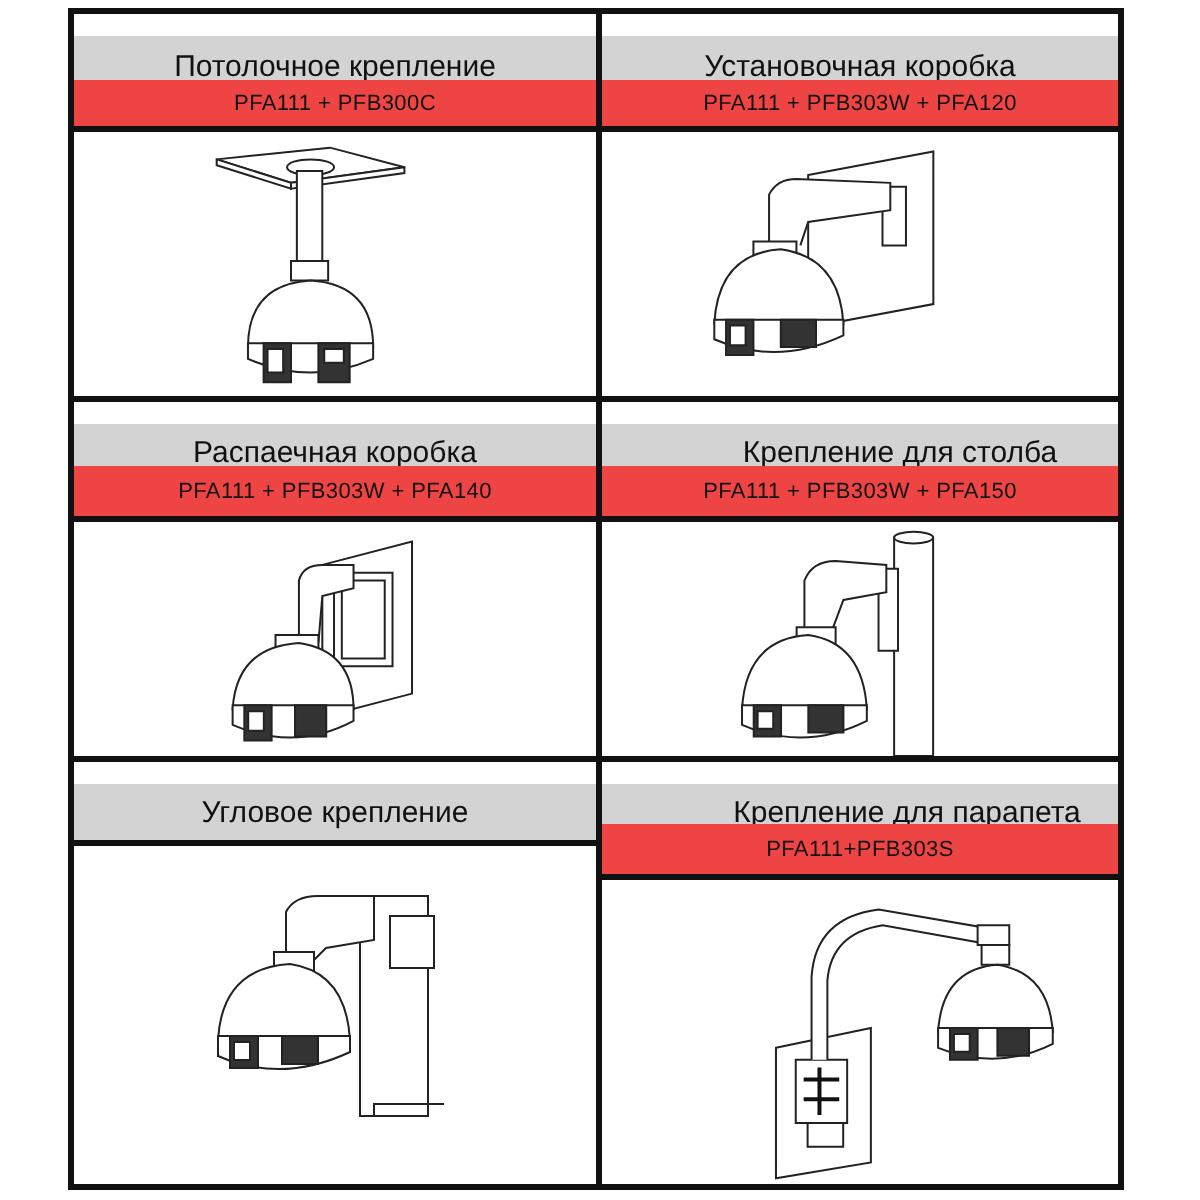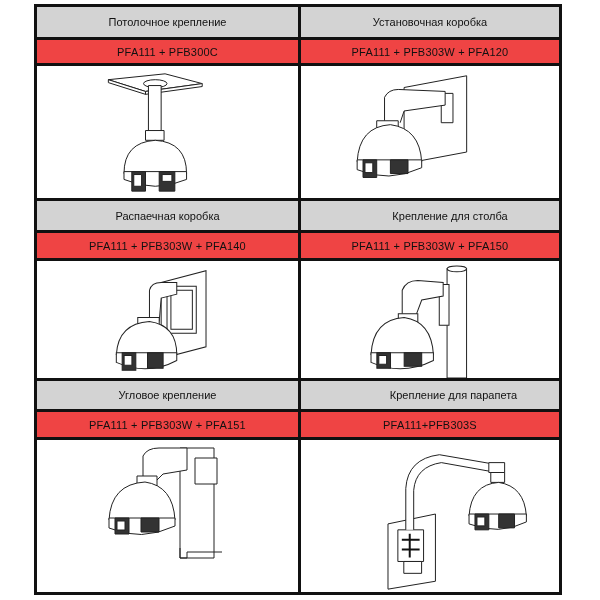--- a/index.html
+++ b/index.html
@@ -2,21 +2,21 @@
 <html><head>
 <meta charset="utf-8">
 <style>
   html, body { margin:0; padding:0; background:#ffffff; }
   body { width:600px; height:600px; position:relative; overflow:hidden; font-family:"Liberation Sans", sans-serif; }
   .tbl { position:absolute; left:34px; top:4px; width:528px; height:591px; box-sizing:border-box; border:3px solid #111; }
   .col { position:absolute; top:0; bottom:0; }
   .col.left { left:0; width:261px; border-right:3px solid #111; }
   .col.right { left:264px; right:0; }
   .cell { position:absolute; left:0; right:0; box-sizing:border-box; border-bottom:3px solid #111; }
-  .hdr { background:#d3d3d3; font-size:11px; color:#111; display:flex; align-items:center; justify-content:center; }
+  .hdr { background:#d3d3d3; font-size:15px; color:#111; display:flex; align-items:center; justify-content:center;margin-top:11px; }
   .code { background:#ef4444; font-size:11px; color:#111; display:flex; align-items:center; justify-content:center; letter-spacing:0.2px; }
   .img { background:#fff; }
   .img svg { position:absolute; left:0; top:0; width:100%; height:100%; }
   .noborder { border-bottom:none; }
   svg * { vector-effect:non-scaling-stroke; }
 </style>
 </head>
 <body>
 
 <div class="tbl">
@@ -52,21 +52,20 @@
         <rect x="100" y="58" width="22" height="10" fill="#fff"></rect>
         <path d="M78,96 Q80,64 112,62 Q140,66 140,96 Z" fill="#fff"></path>
         <path d="M78,94 L140,94 L140,102 Q110,118 78,104 Z" fill="#fff"></path>
         <rect x="84" y="94" width="14" height="18" fill="#333"></rect>
         <rect x="110" y="94" width="16" height="16" fill="#333"></rect>
         <rect x="86" y="97" width="8" height="10" fill="#fff"></rect>
       </svg>
     </div>
 
     <div class="cell hdr" style="top:374px;height:31px;">Угловое крепление</div>
-    <div class="cell code" style="top:405px;height:28px;">PFA111 + PFB303W + PFA151</div>
     <div class="cell img noborder" style="top:433px;height:152px;">
       <svg viewBox="0 0 261 152" fill="none" stroke="#222" stroke-width="1">
         <rect x="143" y="8" width="34" height="110" fill="#fff"></rect>
         <rect x="158" y="18" width="22" height="26" fill="#fff"></rect>
         <path d="M143,108 L143,118 L150,118 L150,112 L185,112"></path>
         <path d="M106,38 L106,16 Q110,8 122,8 L150,8 L150,30 L126,34 L120,40" fill="#fff"></path>
         <rect x="100" y="36" width="20" height="10" fill="#fff"></rect>
         <path d="M72,80 Q74,44 108,42 Q136,46 138,80 Z" fill="#fff"></path>
         <path d="M72,78 L138,78 L138,86 Q104,102 72,88 Z" fill="#fff"></path>
         <rect x="78" y="78" width="14" height="16" fill="#333"></rect>

